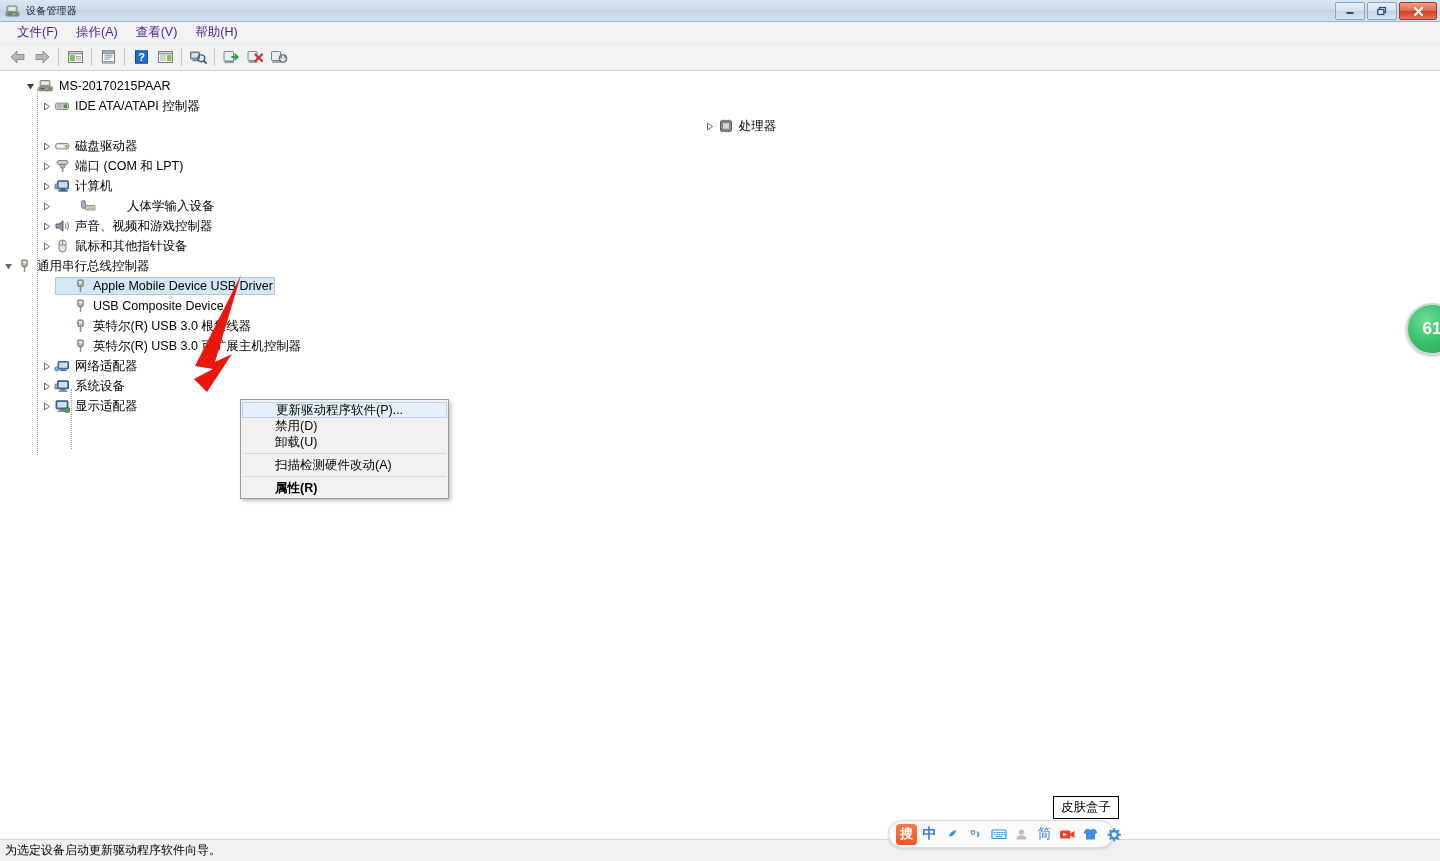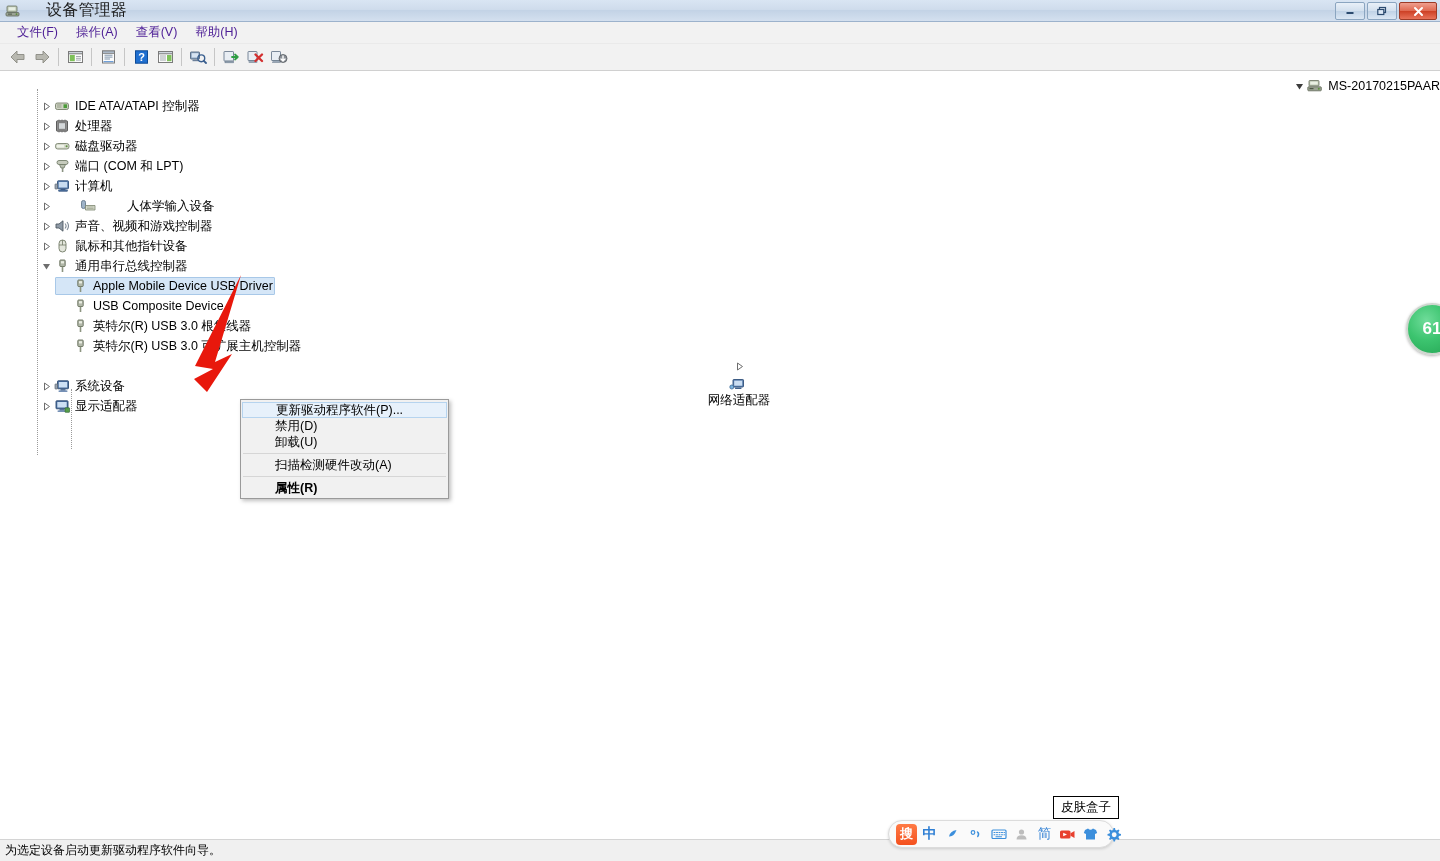--- a/index.html
+++ b/index.html
@@ -37,24 +37,23 @@
     position: relative;
     box-sizing: border-box;
   }
   .title-icon {
     width: 16px; height: 16px;
     margin-right: 5px;
     position: relative;
     flex: none;
   }
   .title-text {
-    font-size: 16px;
+    font-size: 10px;
     color: #1b1b1b;
     letter-spacing: 0.2px;
-    margin-left: 20px;
   }
   .win-buttons {
     position: absolute;
     right: 3px;
     top: 2px;
     display: flex;
     gap: 2px;
   }
   .win-btn {
     width: 30px; height: 18px;
@@ -438,21 +437,21 @@
   </div>
 
   <div class="client">
 
     <div class="tree">
 
       <div class="dots" style="left:37px; top:18px; height:366px;"></div>
 
       <div class="dots" style="left:71px; top:318px; height:60px;"></div>
 
-      <div class="trow" style="padding-left:22px;justify-content:flex-end;">
+      <div class="trow" style="padding-left:22px;">
         <div class="twist">
           <svg width="9" height="9" viewBox="0 0 9 9">
               <path d="M1 2 L8 2 L4.5 7.5 Z" fill="#3c3c3c"></path>
             </svg>
         </div>
         <div class="ticon">
           <svg width="17" height="16" viewBox="0 0 17 16">
             <rect x="2" y="2.5" width="10" height="5.5" rx="0.8" fill="#b8c2ae" stroke="#69715f" stroke-width="0.8"></rect>
             <rect x="3.2" y="3.6" width="7.6" height="3" fill="#eaf0e3"></rect>
             <rect x="0.8" y="8.8" width="13.5" height="4" rx="0.8" fill="#9ba492" stroke="#5f6757" stroke-width="0.8"></rect>
@@ -472,21 +471,21 @@
         <div class="ticon">
           <svg width="17" height="16" viewBox="0 0 17 16">
             <rect x="1.5" y="5" width="13" height="6.5" rx="1.8" fill="#cfd3c4" stroke="#76806b" stroke-width="0.9"></rect>
             <rect x="9.5" y="6.3" width="3.6" height="3.8" fill="#4c9b3a"></rect>
             <path d="M3 7 L7.5 7 M3 9 L7.5 9" stroke="#8e9685" stroke-width="0.9"></path>
           </svg>
         </div>
         <div class="tlabel">IDE ATA/ATAPI 控制器</div>
       </div>
 
-      <div class="trow" style="padding-left:38px;">
+      <div class="trow" style="padding-left:38px;justify-content:center;">
         <div class="twist">
           <svg width="9" height="9" viewBox="0 0 9 9">
               <path d="M2.5 1 L7.5 4.5 L2.5 8 Z" fill="none" stroke="#6e6e6e" stroke-width="1"></path>
             </svg>
         </div>
         <div class="ticon">
           <svg width="17" height="16" viewBox="0 0 17 16">
             <rect x="2.5" y="2.8" width="11" height="10.4" rx="0.8" fill="#8f8f8f" stroke="#4f4f4f" stroke-width="0.9"></rect>
             <rect x="4.5" y="4.8" width="7" height="6.4" fill="#d4d8da" stroke="#6a6a6a" stroke-width="0.7"></rect>
             <path d="M5 2.8 L5 1.5 M8 2.8 L8 1.5 M11 2.8 L11 1.5 M5 13.2 L5 14.5 M8 13.2 L8 14.5 M11 13.2 L11 14.5" stroke="#6a6a6a" stroke-width="0.8"></path>
@@ -587,21 +586,21 @@
         <div class="ticon">
           <svg width="17" height="16" viewBox="0 0 17 16">
             <rect x="5" y="2" width="7" height="12" rx="3.5" fill="#e3e6dc" stroke="#737c68" stroke-width="0.9"></rect>
             <path d="M8.5 2 L8.5 7" stroke="#737c68" stroke-width="0.8"></path>
             <path d="M5 7 L12 7" stroke="#737c68" stroke-width="0.8"></path>
           </svg>
         </div>
         <div class="tlabel">鼠标和其他指针设备</div>
       </div>
 
-      <div class="trow" style="padding-left:38px;">
+      <div class="trow" style="">
         <div class="twist">
           <svg width="9" height="9" viewBox="0 0 9 9">
               <path d="M1 2 L8 2 L4.5 7.5 Z" fill="#6e6e6e"></path>
             </svg>
         </div>
         <div class="ticon">
           <svg width="17" height="16" viewBox="0 0 17 16">
             <rect x="5.8" y="2" width="5.4" height="6.5" rx="0.8" fill="#b2b8a9" stroke="#646d59" stroke-width="0.9"></rect>
             <rect x="7" y="3.2" width="3" height="2.2" fill="#e9ede2"></rect>
             <rect x="7.7" y="8.5" width="1.6" height="5.5" fill="#8c9480"></rect>
@@ -648,21 +647,21 @@
         <div class="ticon">
           <svg width="17" height="16" viewBox="0 0 17 16">
             <rect x="5.8" y="2" width="5.4" height="6.5" rx="0.8" fill="#b2b8a9" stroke="#646d59" stroke-width="0.9"></rect>
             <rect x="7" y="3.2" width="3" height="2.2" fill="#e9ede2"></rect>
             <rect x="7.7" y="8.5" width="1.6" height="5.5" fill="#8c9480"></rect>
           </svg>
         </div>
         <div class="tlabel">英特尔(R) USB 3.0 可扩展主机控制器</div>
       </div>
 
-      <div class="trow" style="padding-left:38px;flex-direction:column;">
+      <div class="trow" style="padding-left:38px;">
         <div class="twist">
           <svg width="9" height="9" viewBox="0 0 9 9">
               <path d="M2.5 1 L7.5 4.5 L2.5 8 Z" fill="none" stroke="#6e6e6e" stroke-width="1"></path>
             </svg>
         </div>
         <div class="ticon">
           <svg width="17" height="16" viewBox="0 0 17 16">
             <rect x="4" y="3.5" width="10.5" height="7.5" rx="0.7" fill="#5b7fae" stroke="#30507a" stroke-width="0.9"></rect>
             <rect x="5.2" y="4.7" width="8" height="5" fill="#cbdef2"></rect>
             <rect x="6" y="11.4" width="6.5" height="1.5" rx="0.4" fill="#42628c"></rect>

